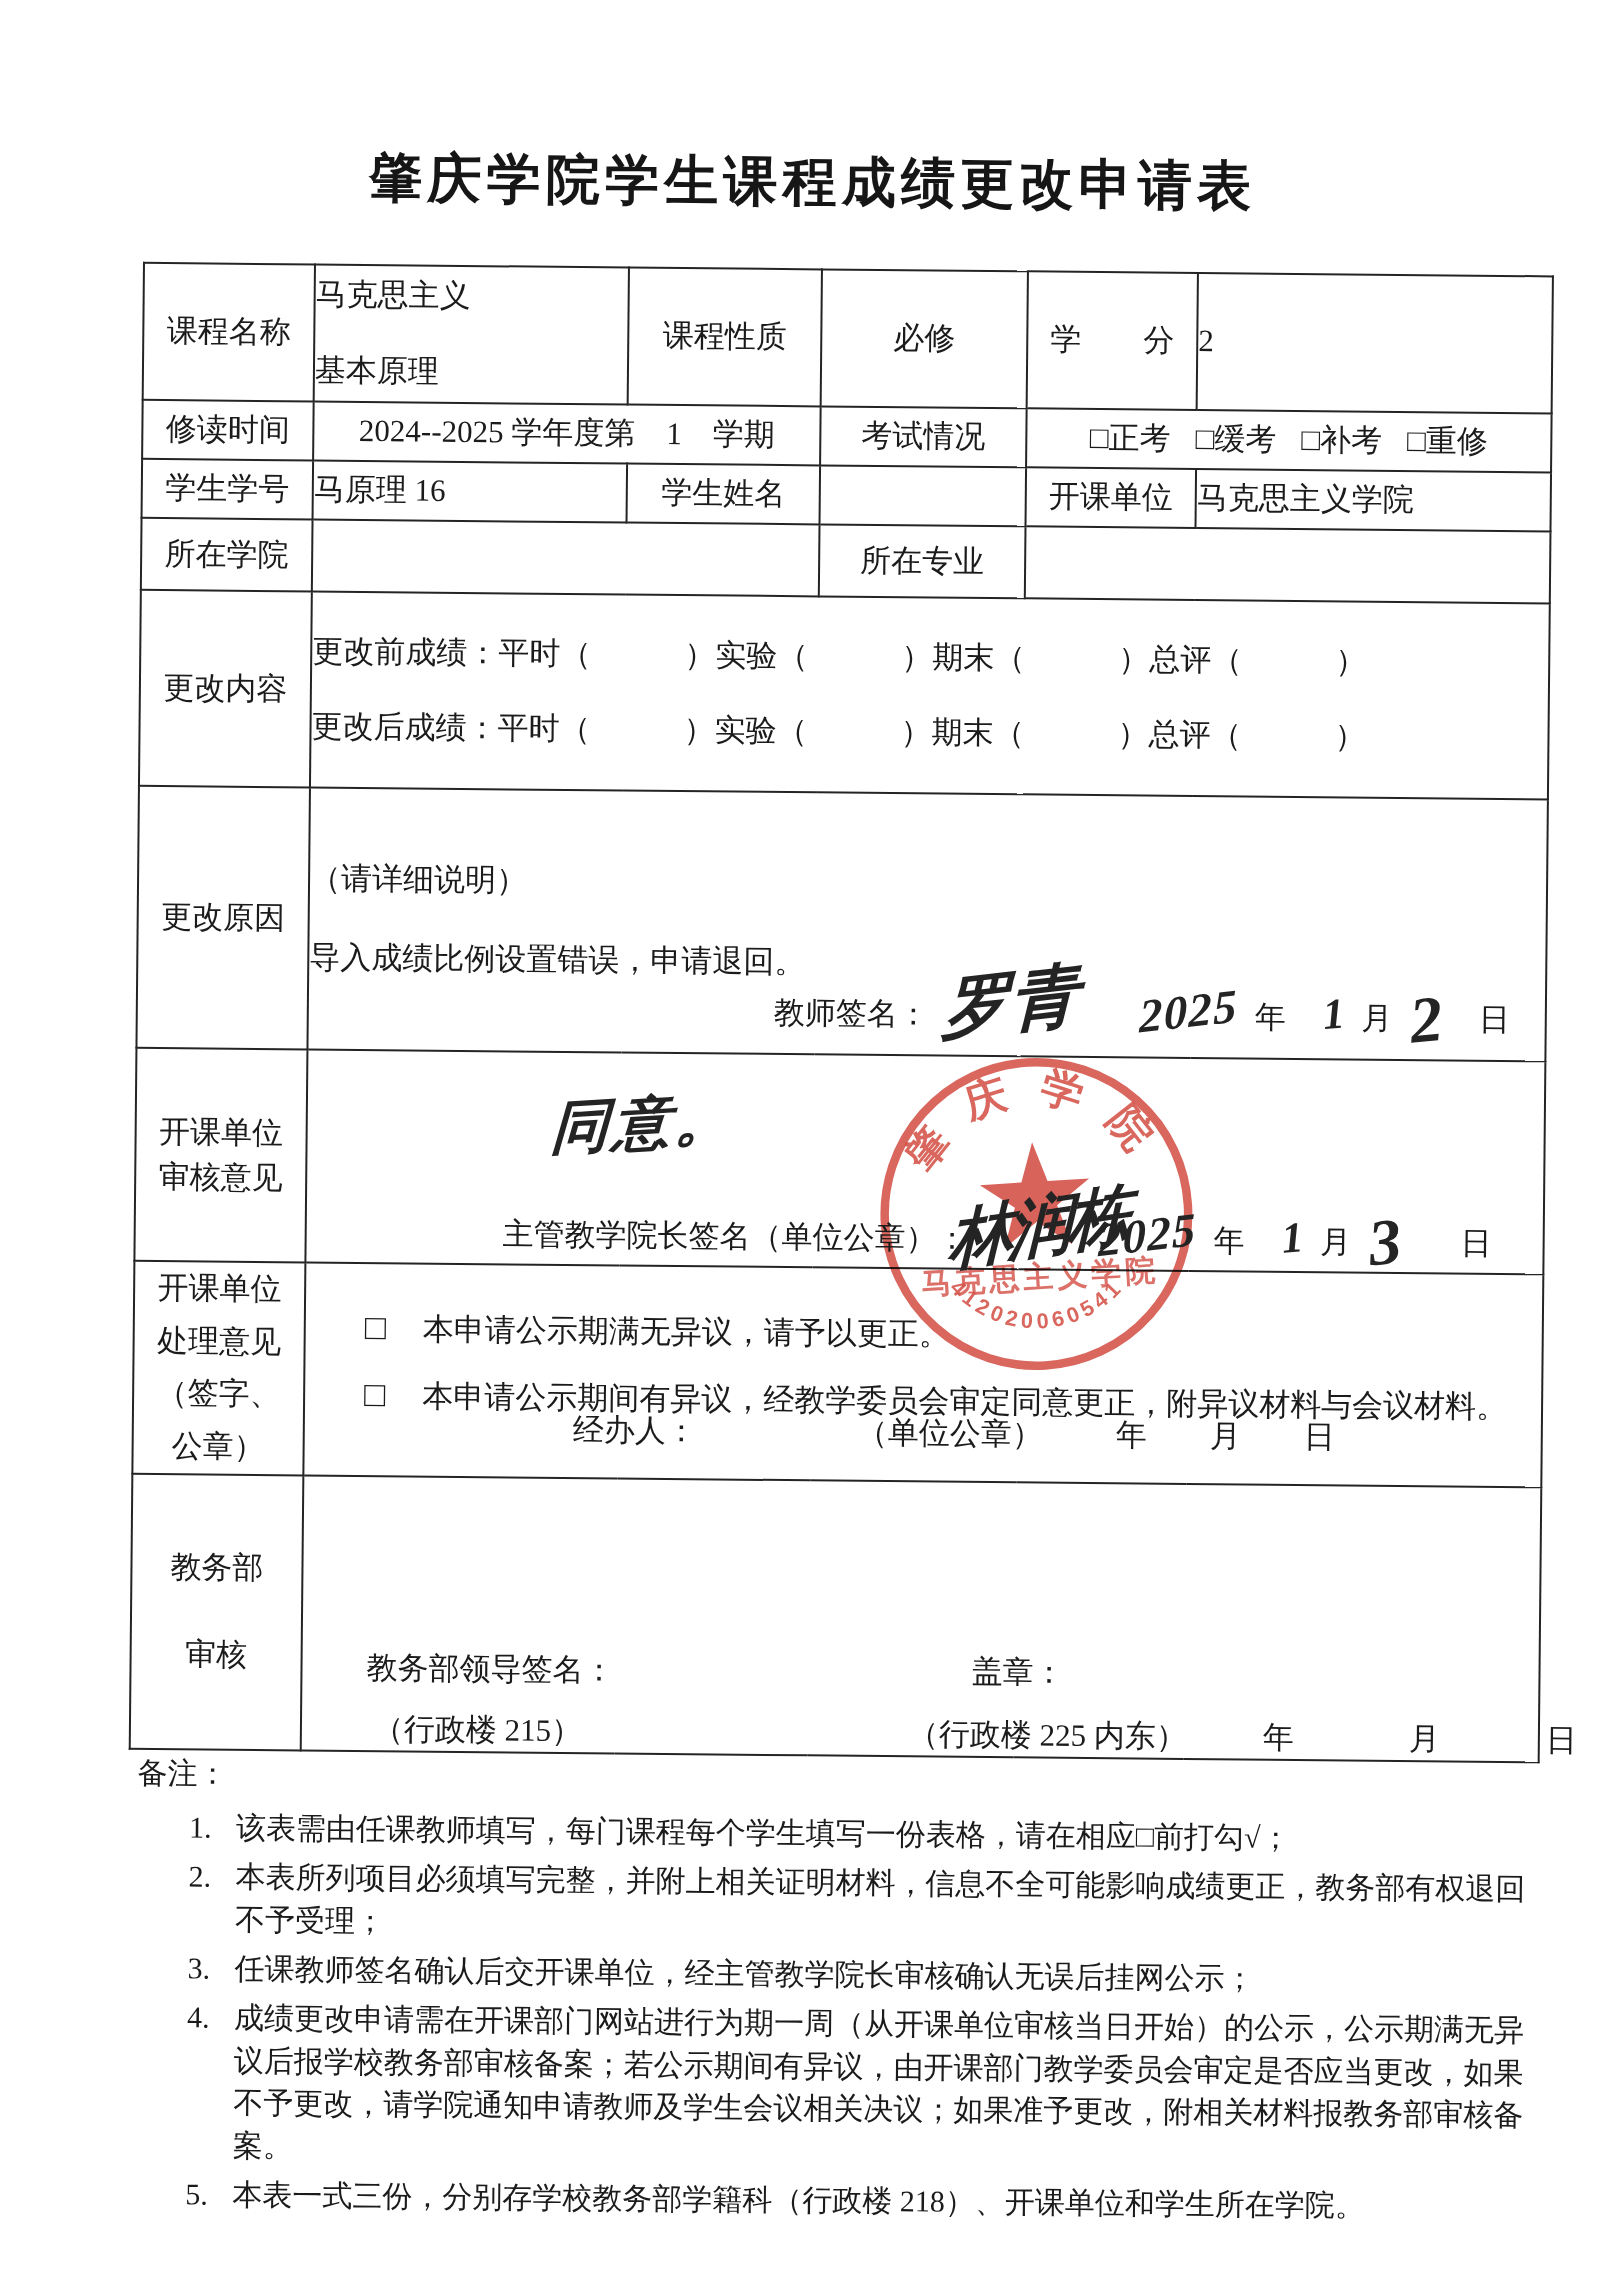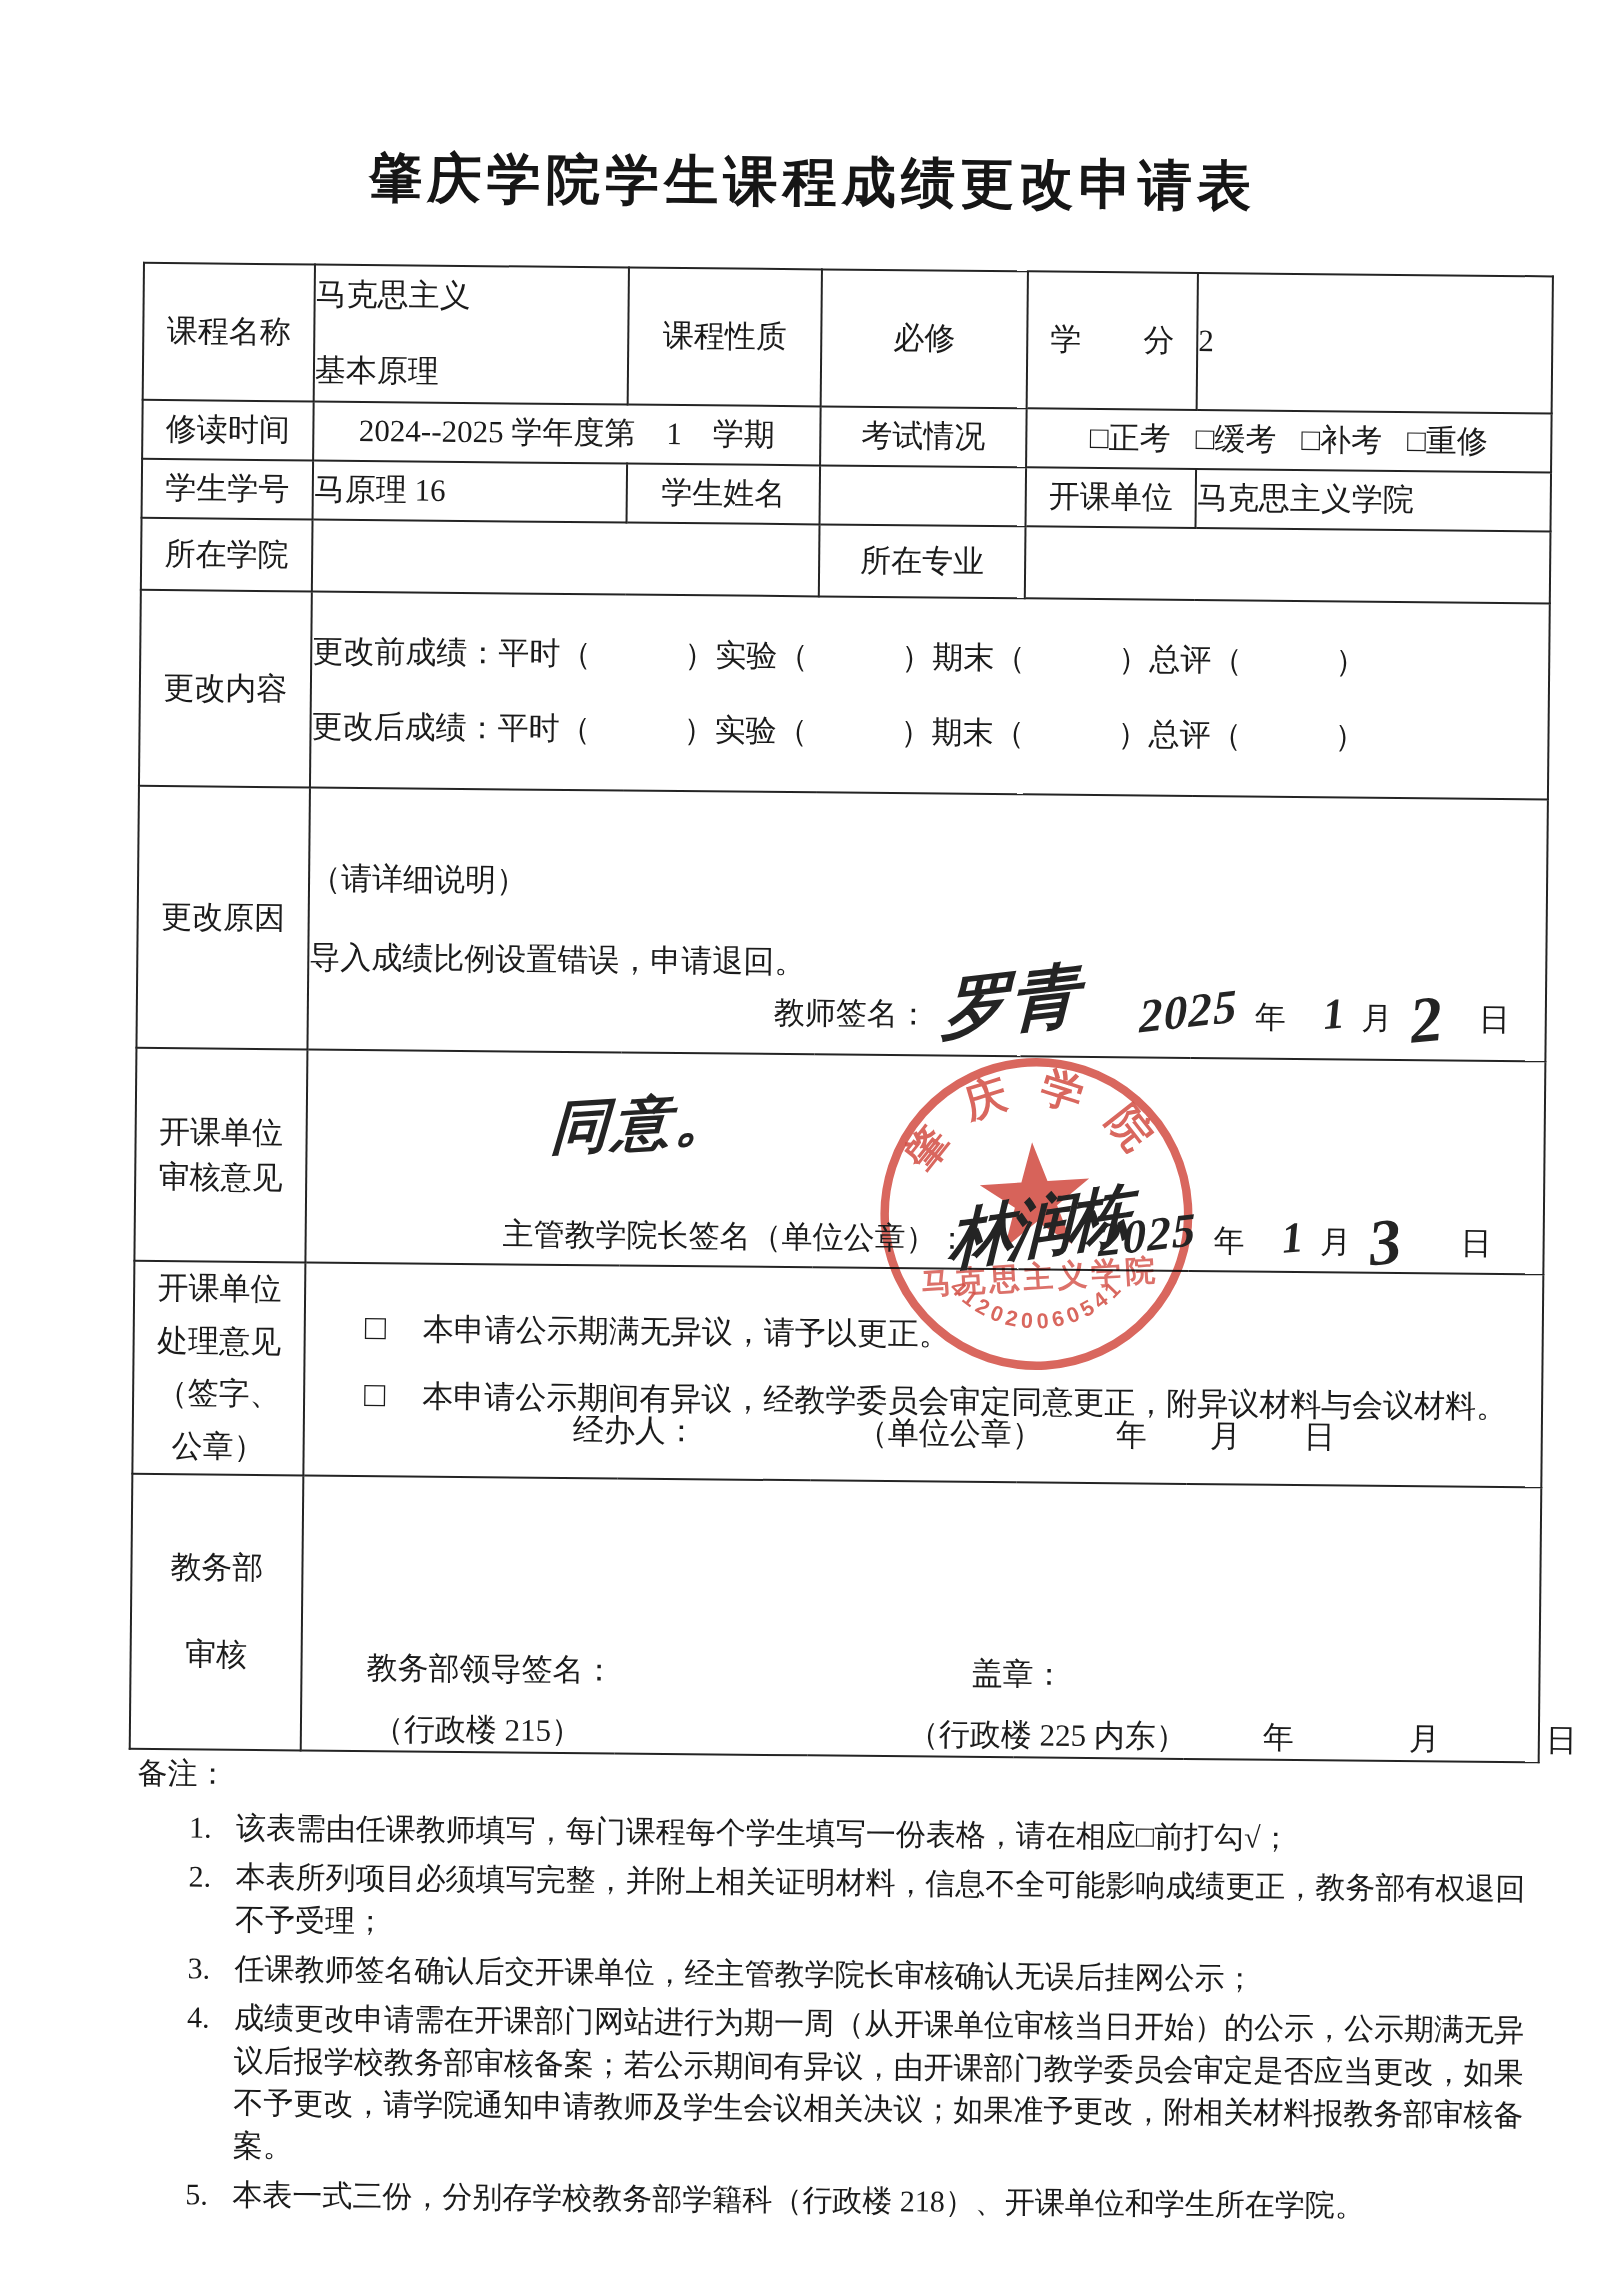--- a/index.html
+++ b/index.html
@@ -224,21 +224,21 @@
       </td>
     </tr>
 
     <tr style="height:275px">
       <td class="lbl dept-label">
         <div>教务部</div>
         <div>审核</div>
       </td>
       <td colspan="5" class="acad-cell">
         <span class="abs" style="left:64px;  top:169px;">教务部领导签名：</span>
-        <span class="abs" style="left:669px;top:169px;">盖章：</span>
+        <span class="abs" style="left:669px;top:169px;font-family:Liberation Mono, monospace;">盖章：</span>
         <span class="abs" style="left:71px; top:230px;">（行政楼 215）</span>
         <span class="abs" style="left:606px; top:230px;">（行政楼 225 内东）</span>
         <span class="abs" style="left:961px;top:230px;">年</span>
         <span class="abs" style="left:1107px;top:230px;">月</span>
         <span class="abs" style="left:1244px;top:230px;">日</span>
       </td>
     </tr>
   </tbody>
     </table>
 

